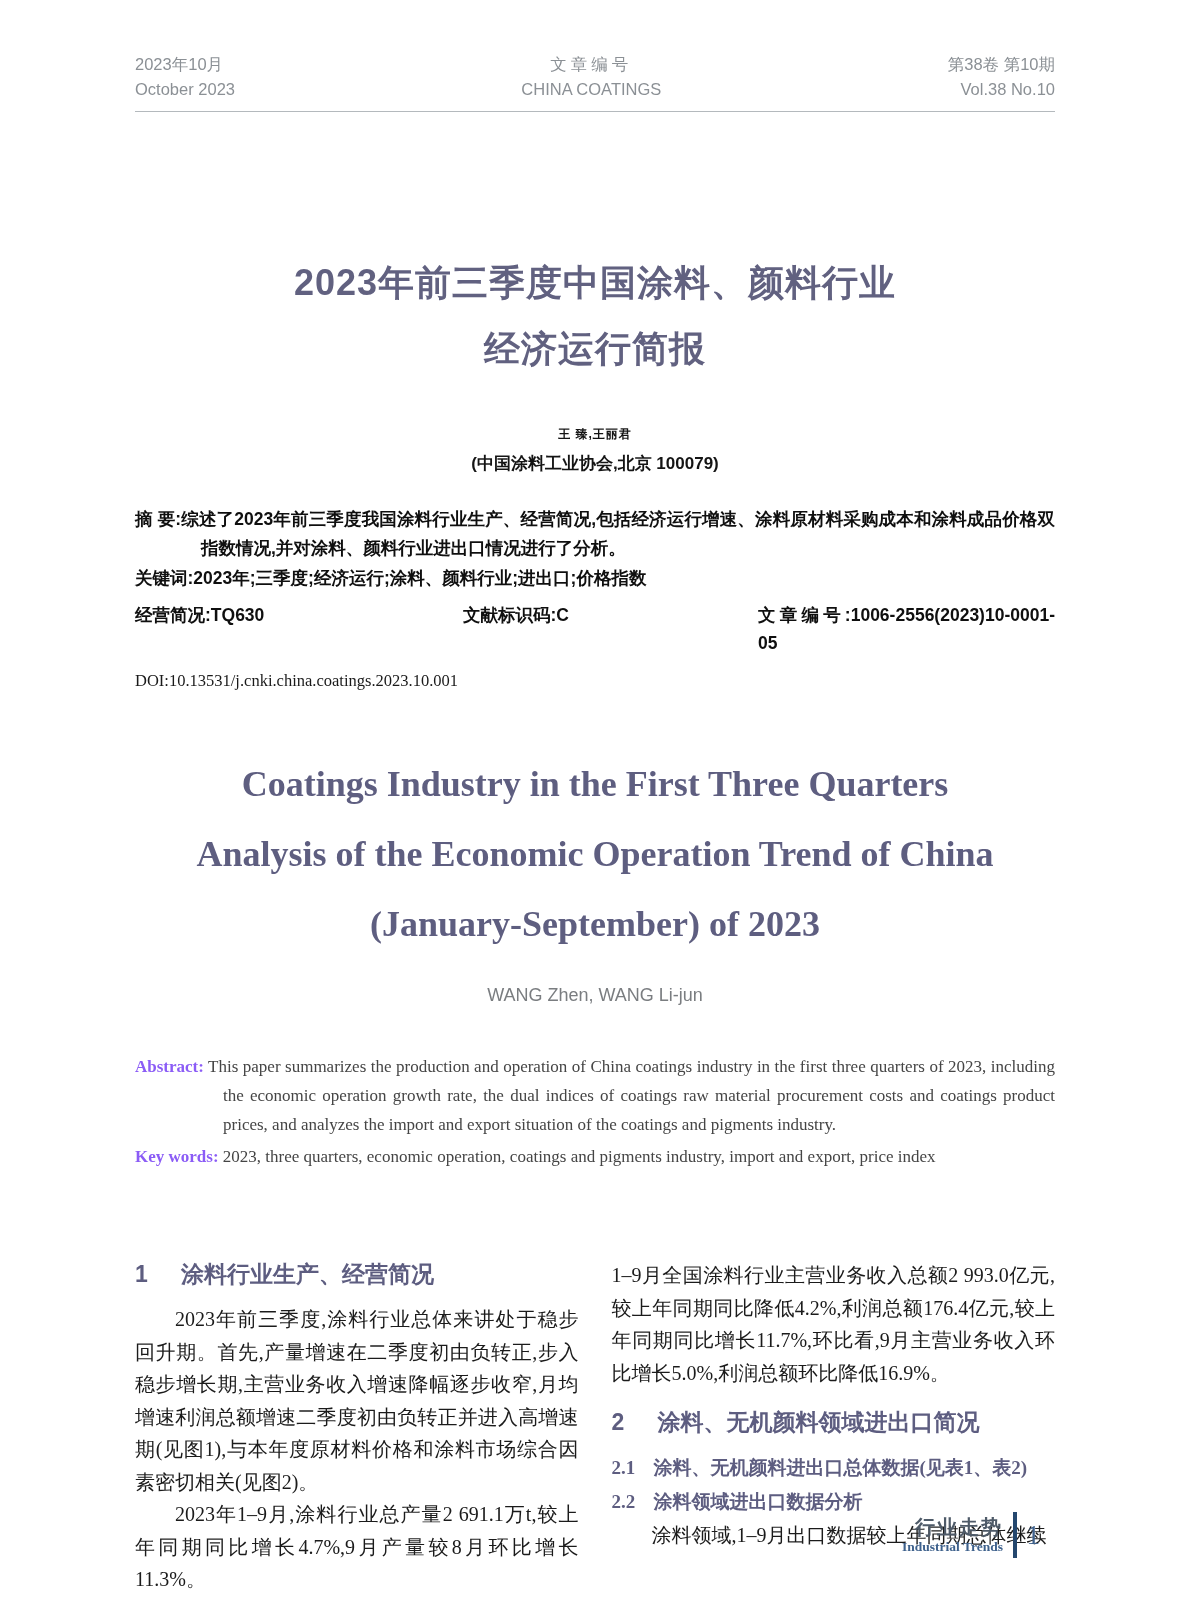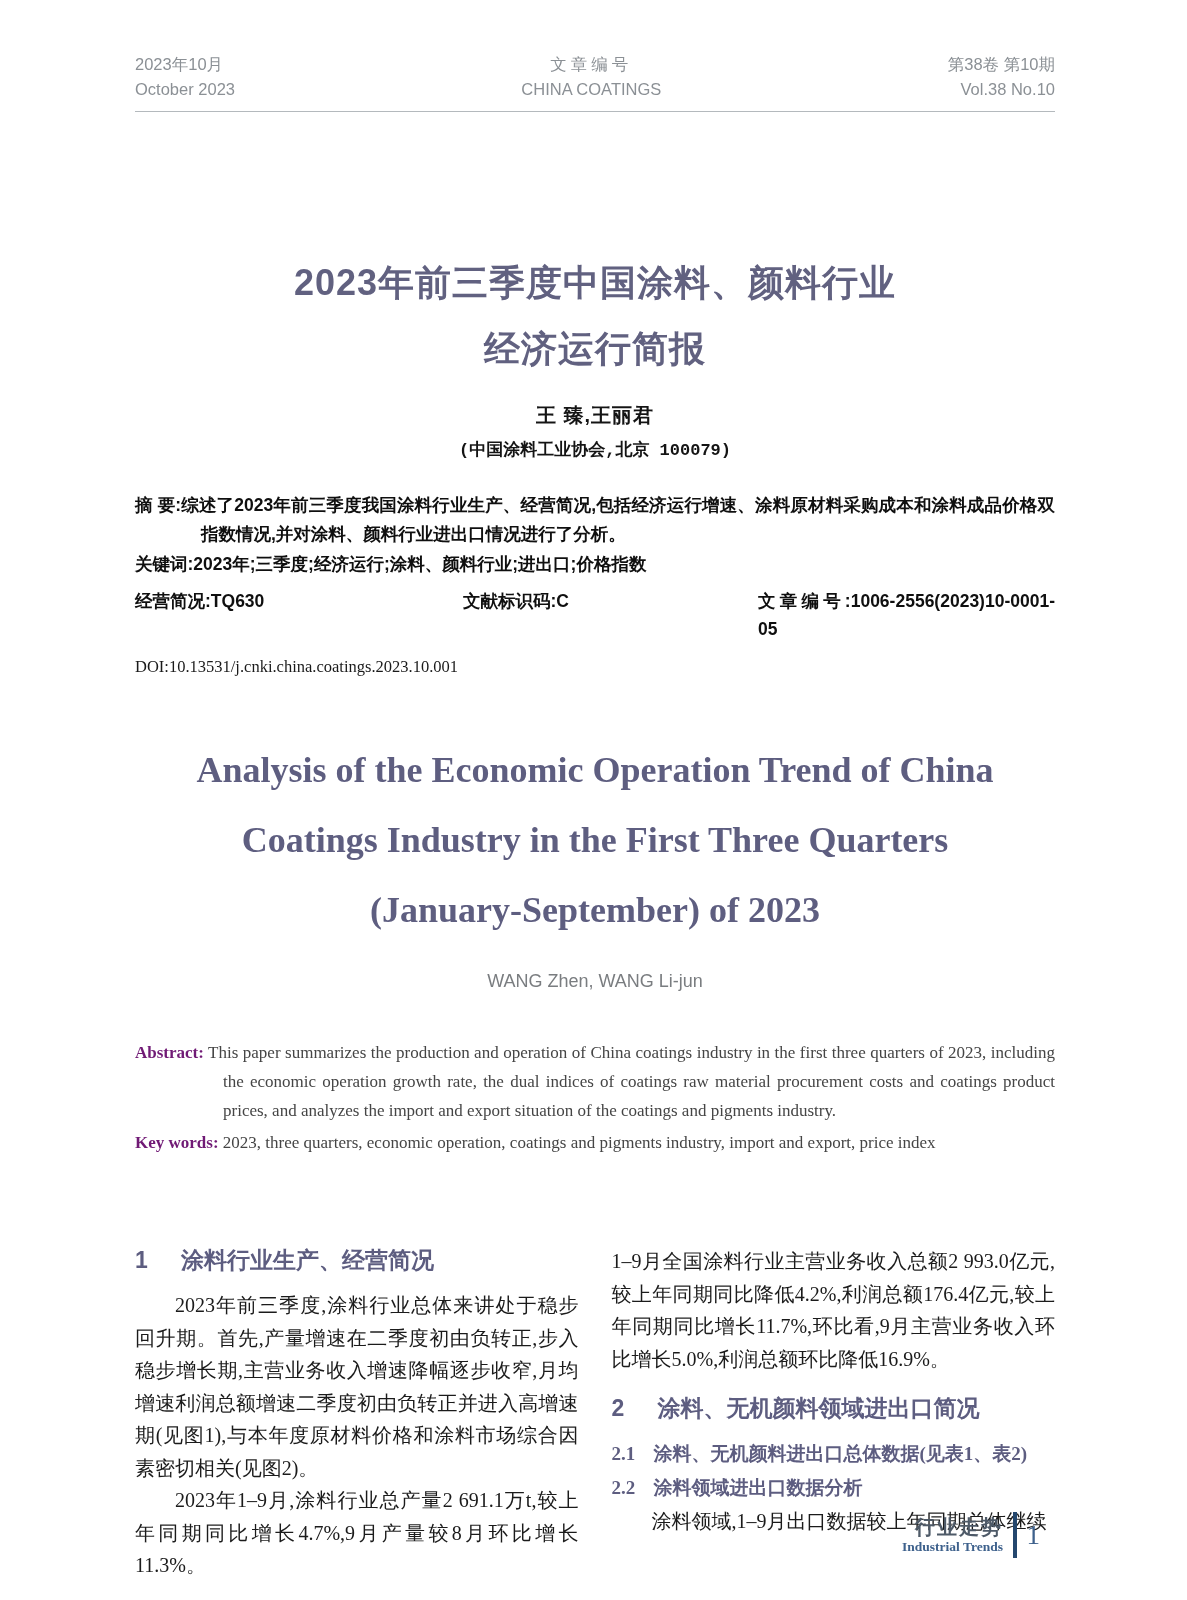--- a/index.html
+++ b/index.html
@@ -23,26 +23,26 @@
   .jh-right { text-align:right; }
   .jh-cn { letter-spacing:4px; }
 
   
   .title-cn {
     margin-top:138px; text-align:center;
     font-size:36px; font-weight:700; line-height:66px;
     color:#616180; letter-spacing:1px;
   }
   .authors-cn {
-    margin-top:20px; text-align:center;
-    font-size:20px; font-weight:700; color:#141414; letter-spacing:1px;
+    margin-top:44px; text-align:center;
+    font-size:12px; font-weight:700; color:#141414; letter-spacing:1px;
   }
   .affil-cn {
     margin-top:9px; text-align:center;
-    font-size:17px; font-weight:700; color:#141414;font-family:Liberation Mono, monospace;
+    font-size:17px; font-weight:700; color:#141414;
   }
 
   
   .meta-cn {
     margin-top:30px; font-size:17.5px; line-height:28.5px;
     color:#0f0f0f; font-weight:600; text-align:justify;
   }
   .hang-cn { padding-left:66px; text-indent:-66px; }
   .kw-cn { margin-top:2px; }
   .class-row { display:flex; margin-top:8px; }
@@ -67,21 +67,21 @@
     font-style:italic; font-size:17px; color:#6a6d70;
   }
 
   
   .meta-en {
     margin-top:46px; font-family:"Liberation Serif","DejaVu Serif",serif;
     font-size:17px; line-height:29px; color:#454545; text-align:justify;
   }
   .hang-en { padding-left:88px; text-indent:-88px; }
   .kw-en { margin-top:3px; }
-  .meta-en b { color:#701a75; }
+  .meta-en b { color:#8b5cf6; }
 
   
   .columns { margin-top:88px; display:flex; gap:33px; }
   .col {
     width:444px; font-family:"Liberation Serif","DejaVu Serif",serif;
     font-size:20px; line-height:32.5px; color:#1b1b1b; text-align:justify;
   }
   .sec-h1 {
     font-family:"Liberation Sans","DejaVu Sans",sans-serif;
     font-weight:700; color:#5d5d80; font-size:23px; line-height:30px;
@@ -149,22 +149,22 @@
       <div class="kw-cn"><span>关键词:</span><span>2023年;三季度;经济运行;涂料、颜料行业;进出口;价格指数</span></div>
       <div class="class-row">
         <span class="class-c1"><span>经营简况:</span><span>TQ630</span></span>
         <span class="class-c2"><span>文献标识码:</span><span>C</span></span>
         <span class="class-c3"><span>文章编号:</span><span>1006-2556(2023)10-0001-05</span></span>
       </div>
       <div class="doi-row">DOI:10.13531/j.cnki.china.coatings.2023.10.001</div>
     </div>
 
     <div class="title-en">
+      <div>Coatings Industry in the First Three Quarters</div>
       <div>Analysis of the Economic Operation Trend of China</div>
-      <div>Coatings Industry in the First Three Quarters</div>
       <div>(January-September) of 2023</div>
     </div>
 
     <div class="authors-en">WANG Zhen, WANG Li-jun</div>
 
     <div class="meta-en">
       <div class="hang-en"><b>Abstract:</b> <span>This paper summarizes the production and operation of China coatings industry in the first three quarters of 2023, including the economic operation growth rate, the dual indices of coatings raw material procurement costs and coatings product prices, and analyzes the import and export situation of the coatings and pigments industry.</span></div>
       <div class="hang-en kw-en"><b>Key words:</b> <span>2023, three quarters, economic operation, coatings and pigments industry, import and export, price index</span></div>
     </div>
 

